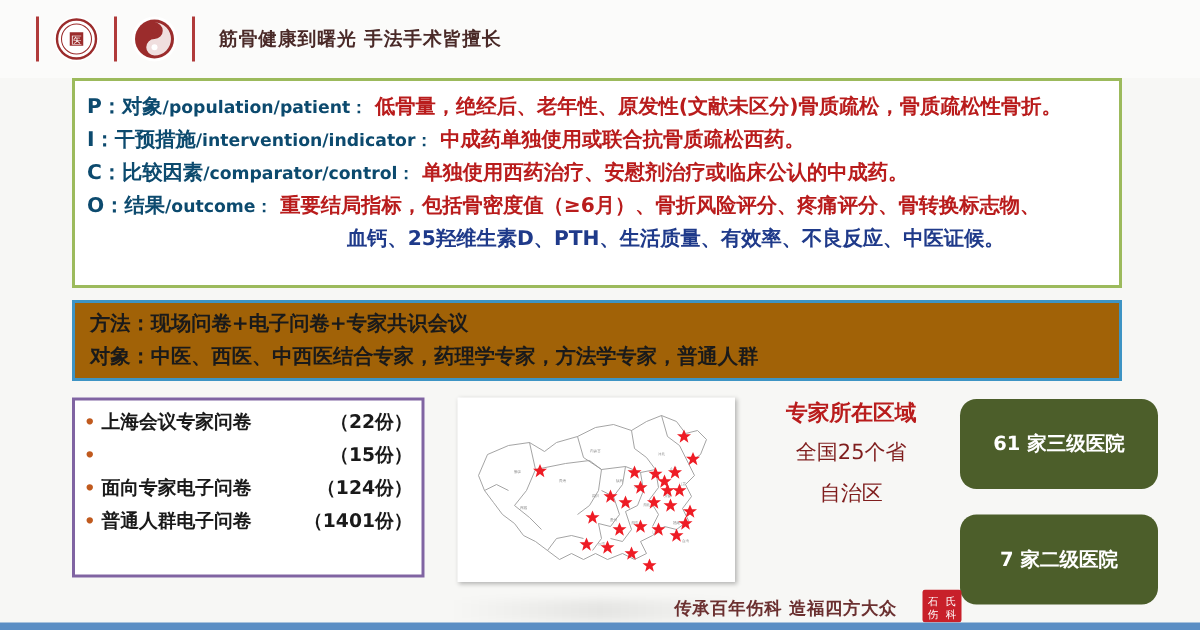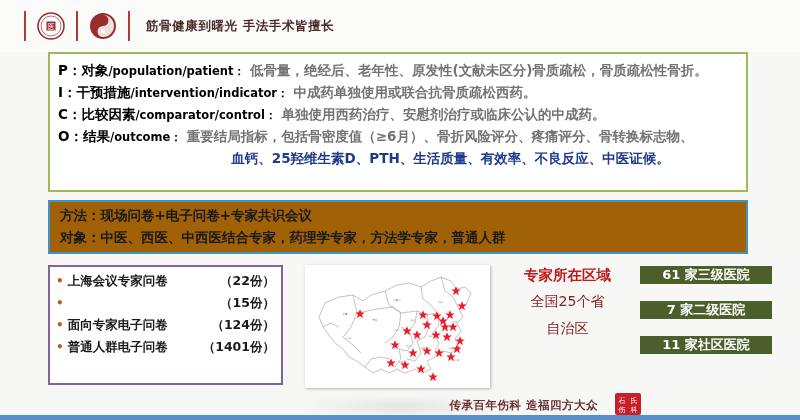--- a/index.html
+++ b/index.html
@@ -65,32 +65,32 @@
     box-sizing: border-box;
     padding: 8px 8px 0 8px;
   }
   .pico-line {
     display: flex;
     align-items: baseline;
     margin-bottom: 4px;
     white-space: nowrap;
   }
   .pico-key {
-    color: #000000;
+    color: #0c4a6e;
     font-size: 13.5px;
     font-weight: 600;
     flex: none;
     margin-right: 5px;
   }
   .pico-key .lat {
     font-size: 11.5px;
     font-weight: 600;
   }
   .pico-val {
-    color: #737373;
+    color: #b91c1c;
     font-size: 13.5px;
     font-weight: 700;
   }
   .pico-cont {
     color: #1f3a8a;
     font-size: 13.5px;
     font-weight: 700;
     margin-left: 105px;
     text-align: center;
   }
@@ -186,23 +186,24 @@
     position: absolute;
     left: 640px; top: 266px;
     width: 132px;
   }
   .hosp-box {
     background: #4c5e2a;
     color: #ffffff;
     font-size: 13px;
     font-weight: 600;
     text-align: center;
-    padding: 0 2px;
+    padding: 21px 2px;
     margin-bottom: 17px;
     white-space: nowrap;
+    border-radius: 11px;
   }
 
   
   .footer {
     position: absolute;
     left: 0; bottom: 0;
     width: 660px;
     height: 26px;
   }
   .footer-bar {

